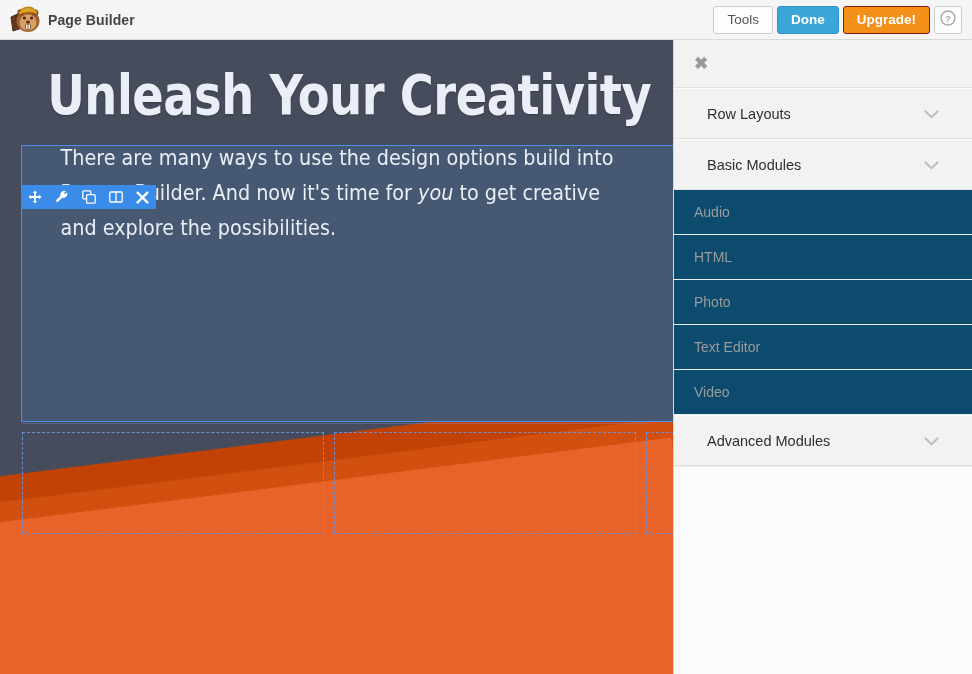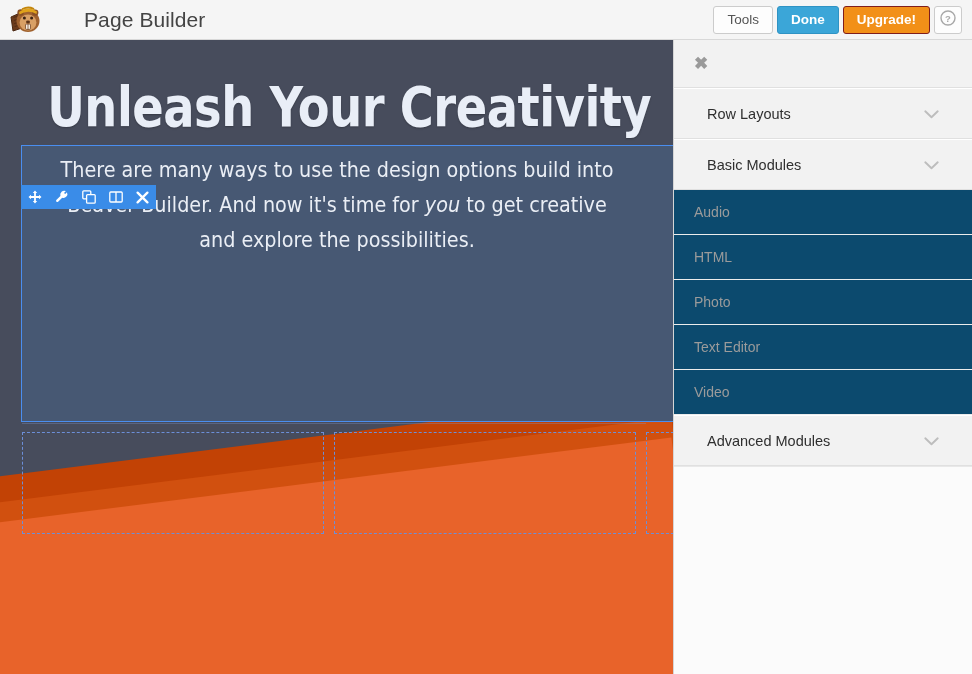--- a/index.html
+++ b/index.html
@@ -16,22 +16,22 @@
     position: absolute; top: 0; left: 0;
     width: 972px; height: 40px;
     background: #f5f5f5;
     border-bottom: 1px solid #d8d8d8;
     display: flex; align-items: center;
     z-index: 40;
   }
   #brand { display: flex; align-items: center; padding-left: 8px; }
   .beaver { width: 34px; height: 32px; position: relative; margin-right: 6px; flex: none; }
   #app-title {
-    font-size: 21px; color: #444; letter-spacing: .1px;
-    font-weight: 400; line-height: 1; margin-left: 36px;
+    font-size: 14px; color: #444; letter-spacing: .1px;
+    font-weight: 700; line-height: 1;
   }
   #topbar-actions {
     margin-left: auto; display: flex; align-items: center;
     gap: 4px; padding-right: 10px;
   }
   .btn {
     height: 28px; border-radius: 3px; font-size: 13.5px;
     display: inline-flex; align-items: center; justify-content: center;
     padding: 0 13px; cursor: pointer; user-select: none;
     font-family: "Liberation Sans", sans-serif;
@@ -81,21 +81,21 @@
     display: flex; align-items: center; z-index: 5;
   }
   .tb-btn {
     width: 27px; height: 24px;
     display: flex; align-items: center; justify-content: center;
     cursor: pointer;
   }
   .tb-btn svg { display: block; }
   #hero-inner {
     position: absolute; left: 0; top: 0; width: 673px; height: 277px;
-    padding: 39px 22px 0 22px; text-align: center;
+    padding: 27px 22px 0 22px; 
   }
   #hero-title {
     font-family: "Liberation Sans Narrow", "DejaVu Sans Condensed", "Liberation Sans", sans-serif;
     font-weight: bold; font-size: 56px; line-height: 1.0;
     color: #e9eef7; letter-spacing: -0.5px;
     text-shadow: 0 1px 2px rgba(0,0,0,.25);
     white-space: nowrap;
     transform: scaleX(.92); transform-origin: center;
   }
   #hero-text {

